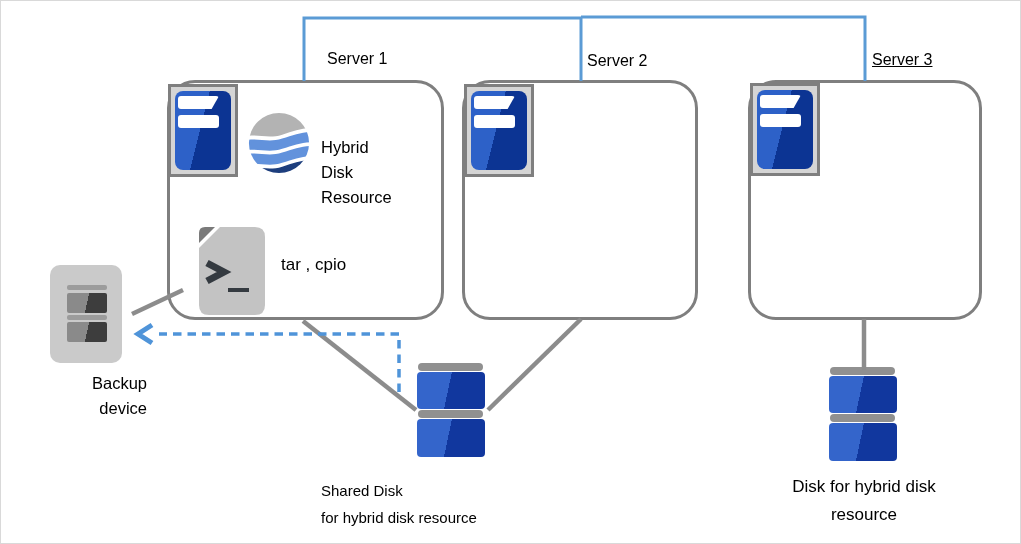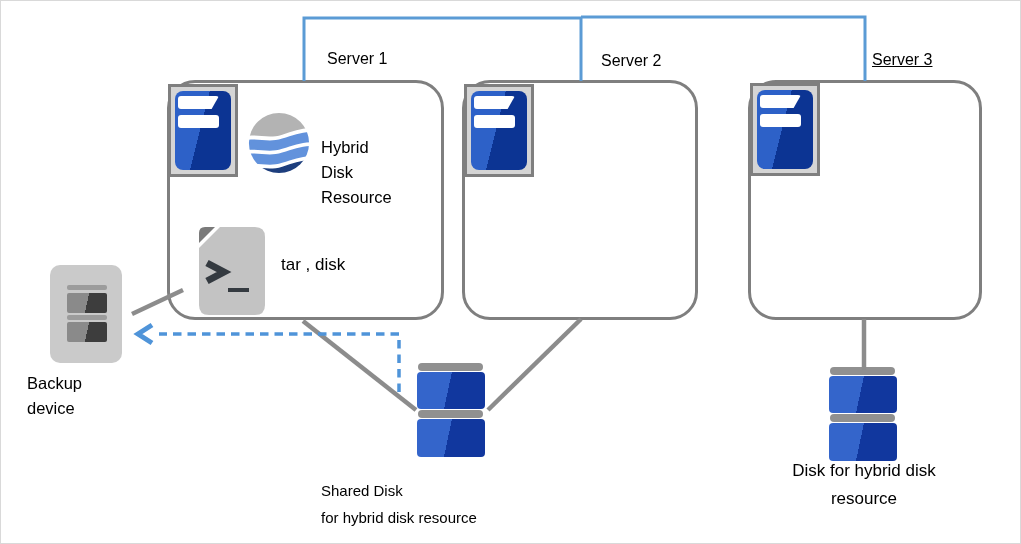--- a/index.html
+++ b/index.html
@@ -35,36 +35,36 @@
   .disk-icon .dblue{position:absolute;left:0;width:68px;height:37px;border-radius:4px;
     background:linear-gradient(102deg,#3465cb 0 46%,#11379e 46% 100%);}
   
   .backup-icon{position:absolute;left:49px;top:264px;width:72px;height:98px;
     background:#cacaca;border-radius:10px;}
   .backup-icon .tbar{position:absolute;left:17px;width:40px;height:5px;background:#9c9c9c;border-radius:2px;}
   .backup-icon .slot{position:absolute;left:17px;width:40px;height:20px;border-radius:2px;
     background:linear-gradient(102deg,#8a8a8a 0 50%,#3d3d3d 50% 100%);}
   .hybrid-label{left:320px;top:102px;font-size:16.5px;line-height:25px;margin-top:32px;}
   .tar-label{left:280px;top:254px;font-size:17px;}
-  .backup-label{left:26px;top:370px;width:120px;text-align:left;font-size:16.5px;line-height:25px;}
+  .backup-label{left:26px;top:370px;width:120px;text-align:right;font-size:16.5px;line-height:25px;}
   .shared-label{left:320px;top:476px;width:260px;font-size:15px;line-height:27px;}
-  .disk3-label{left:743px;top:456px;width:240px;text-align:center;font-size:17px;line-height:28px;}
+  .disk3-label{left:743px;top:472px;width:240px;text-align:center;font-size:17px;line-height:28px;}
   svg.overlay{position:absolute;left:0;top:0;pointer-events:none;}
 </style>
 </head>
 <body>
 
 <div class="canvas">
 
   <div class="server-box" style="left:166px;top:79px;width:277px;height:240px;"></div>
   <div class="server-box" style="left:461px;top:79px;width:236px;height:240px;"></div>
   <div class="server-box" style="left:747px;top:79px;width:234px;height:240px;"></div>
 
   <div class="label server-label" style="left:326px;top:49px;">Server 1</div>
-  <div class="label server-label" style="left:600px;top:51px;">Server 2</div>
+  <div class="label server-label" style="left:586px;top:51px;">Server 2</div>
   <div class="label server-label" style="left:871px;top:50px;text-decoration:underline;">Server 3</div>
 
   <div class="srv-icon" style="left:167px;top:83px;">
     <div class="tower"></div>
     <div class="bar bar1"></div>
     <div class="bar bar2"></div>
   </div>
   <div class="srv-icon" style="left:463px;top:83px;">
     <div class="tower"></div>
     <div class="bar bar1"></div>
@@ -93,21 +93,21 @@
 Disk
 Resource</div>
 
   <svg class="abs" style="left:198px;top:226px;" width="66" height="88" viewBox="0 0 66 88">
     <path d="M 21 0 H 56 Q 66 0 66 10 V 78 Q 66 88 56 88 H 10 Q 0 88 0 78 V 21 Z" fill="#c3c3c3"></path>
     <path d="M 16 0 L 0 16 L 0 6 Q 0 0 6 0 Z" fill="#7a7a7a"></path>
     <path d="M 8 36 L 25 45 L 8 54" fill="none" stroke="#343a40" stroke-width="7"></path>
     <rect x="29" y="61" width="21" height="4" fill="#343a40"></rect>
   </svg>
 
-  <div class="label tar-label">tar , disk</div>
+  <div class="label tar-label">tar , cpio</div>
 
   <div class="backup-icon">
     <div class="tbar" style="top:20px;"></div>
     <div class="slot" style="top:28px;"></div>
     <div class="tbar" style="top:50px;"></div>
     <div class="slot" style="top:57px;"></div>
   </div>
   <div class="label backup-label">Backup
 device</div>
 

